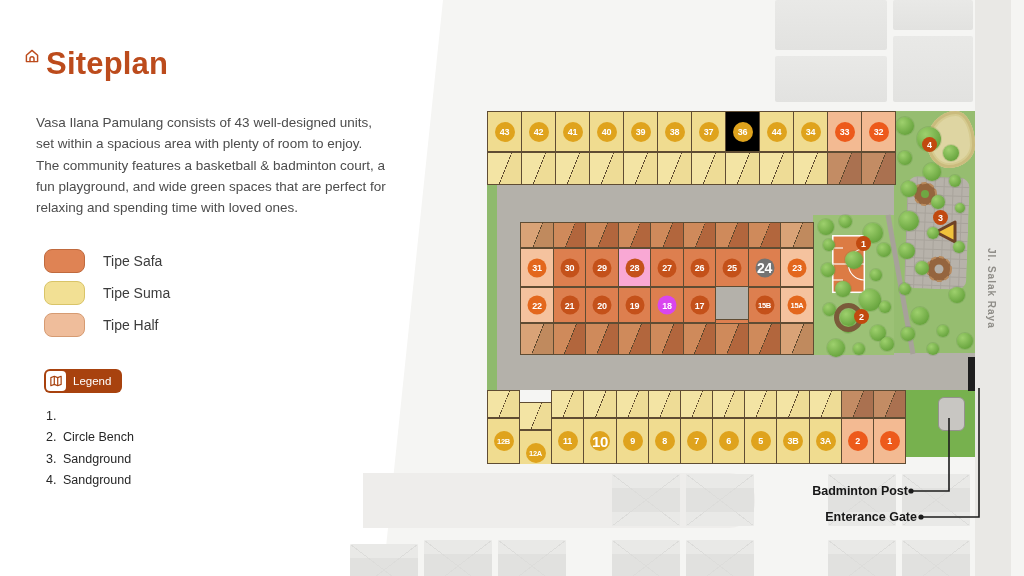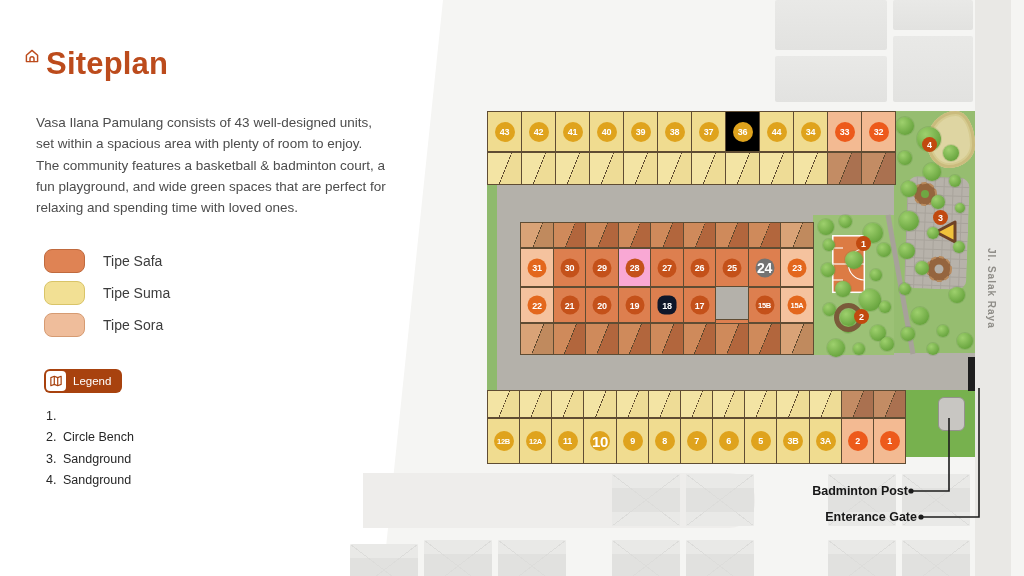--- a/index.html
+++ b/index.html
@@ -265,21 +265,21 @@
     <div class="type-row">
       <span class="swatch" style="background: rgb(223, 131, 84); border: 1.5px solid rgb(192, 106, 62);"></span>
       <span class="type-label">Tipe Safa</span>
     </div>
     <div class="type-row">
       <span class="swatch" style="background: rgb(242, 224, 148); border: 1.5px solid rgb(217, 196, 104);"></span>
       <span class="type-label">Tipe Suma</span>
     </div>
     <div class="type-row">
       <span class="swatch" style="background: rgb(239, 189, 155); border: 1.5px solid rgb(214, 155, 114);"></span>
-      <span class="type-label">Tipe Sora</span>
+      <span class="type-label">Tipe Half</span>
     </div>
   </div>
 
 <div id="legend-badge">
   <span id="legend-icon-box">
     <svg width="12" height="12" viewBox="0 0 14 14" fill="none" stroke="#a8420e" stroke-width="1.4" stroke-linejoin="round">
       <path d="M1 3 L5 1.5 L9 3 L13 1.5 V11 L9 12.5 L5 11 L1 12.5 Z"></path>
       <path d="M5 1.5 V11 M9 3 V12.5"></path>
     </svg>
   </span>
@@ -524,21 +524,21 @@
         <div class="u-part" style="top: 212px; height: 32px; background: linear-gradient(112deg, rgb(207, 138, 91) 0px, rgb(207, 138, 91) 51%, rgb(90, 70, 44) 51%, rgb(90, 70, 44) 52.8%, rgb(178, 102, 61) 52.8%);"></div>
       </div>
       <div class="unit" style="left: 131px; top: 0px; width: 33px; height: 353px;">
         <div class="u-part" style="top: 176px; height: 36px; background: rgb(221, 127, 79);">
           <span class="badge" style="width: 19px; height: 19px; background: rgb(196, 81, 26); font-size: 9px;">19</span>
         </div>
         <div class="u-part" style="top: 212px; height: 32px; background: linear-gradient(112deg, rgb(207, 138, 91) 0px, rgb(207, 138, 91) 51%, rgb(90, 70, 44) 51%, rgb(90, 70, 44) 52.8%, rgb(178, 102, 61) 52.8%);"></div>
       </div>
       <div class="unit" style="left: 163px; top: 0px; width: 34px; height: 353px;">
         <div class="u-part" style="top: 176px; height: 36px; background: rgb(221, 127, 79);">
-          <span class="badge" style="width: 19px; height: 19px; background: #0f172a; font-size: 9px; border-radius: 7px;">18</span>
+          <span class="badge" style="width: 19px; height: 19px; background: #d946ef; font-size: 9px;">18</span>
         </div>
         <div class="u-part" style="top: 212px; height: 32px; background: linear-gradient(112deg, rgb(207, 138, 91) 0px, rgb(207, 138, 91) 51%, rgb(90, 70, 44) 51%, rgb(90, 70, 44) 52.8%, rgb(178, 102, 61) 52.8%);"></div>
       </div>
       <div class="unit" style="left: 196px; top: 0px; width: 33px; height: 353px;">
         <div class="u-part" style="top: 176px; height: 36px; background: rgb(221, 127, 79);">
           <span class="badge" style="width: 19px; height: 19px; background: rgb(196, 81, 26); font-size: 9px;">17</span>
         </div>
         <div class="u-part" style="top: 212px; height: 32px; background: linear-gradient(112deg, rgb(207, 138, 91) 0px, rgb(207, 138, 91) 51%, rgb(90, 70, 44) 51%, rgb(90, 70, 44) 52.8%, rgb(178, 102, 61) 52.8%);"></div>
       </div>
       <div class="unit" style="left: 228px; top: 0px; width: 34px; height: 353px;">
@@ -558,21 +558,21 @@
           <span class="badge" style="width: 19px; height: 19px; background: rgb(227, 103, 29); font-size: 7.5px;">15A</span>
         </div>
         <div class="u-part" style="top: 212px; height: 32px; background: linear-gradient(112deg, rgb(217, 163, 119) 0px, rgb(217, 163, 119) 51%, rgb(90, 70, 44) 51%, rgb(90, 70, 44) 52.8%, rgb(192, 138, 94) 52.8%);"></div>
       </div>
       <div class="unit" style="left: 0px; top: 0px; width: 33px; height: 353px;">
         <div class="u-part" style="top: 307px; height: 46px; background: rgb(240, 220, 144);">
           <span class="badge" style="width: 20px; height: 20px; background: rgb(223, 163, 29); font-size: 7.5px;">12B</span>
         </div>
         <div class="u-part" style="top: 279px; height: 28px; background: linear-gradient(112deg, rgb(243, 228, 164) 0px, rgb(243, 228, 164) 51%, rgb(90, 70, 44) 51%, rgb(90, 70, 44) 52.8%, rgb(238, 220, 150) 52.8%);"></div>
       </div>
-      <div class="unit" style="left: 32px; top: 0px; width: 33px; height: 265px;">
+      <div class="unit" style="left: 32px; top: 12px; width: 33px; height: 265px;">
         <div class="u-part" style="top: 307px; height: 46px; background: rgb(240, 220, 144);">
           <span class="badge" style="width: 20px; height: 20px; background: rgb(223, 163, 29); font-size: 7.5px;">12A</span>
         </div>
         <div class="u-part" style="top: 279px; height: 28px; background: linear-gradient(112deg, rgb(243, 228, 164) 0px, rgb(243, 228, 164) 51%, rgb(90, 70, 44) 51%, rgb(90, 70, 44) 52.8%, rgb(238, 220, 150) 52.8%);"></div>
       </div>
       <div class="unit" style="left: 64px; top: 0px; width: 33px; height: 353px;">
         <div class="u-part" style="top: 307px; height: 46px; background: rgb(240, 220, 144);">
           <span class="badge" style="width: 20px; height: 20px; background: rgb(223, 163, 29); font-size: 9px;">11</span>
         </div>
         <div class="u-part" style="top: 279px; height: 28px; background: linear-gradient(112deg, rgb(243, 228, 164) 0px, rgb(243, 228, 164) 51%, rgb(90, 70, 44) 51%, rgb(90, 70, 44) 52.8%, rgb(238, 220, 150) 52.8%);"></div>

